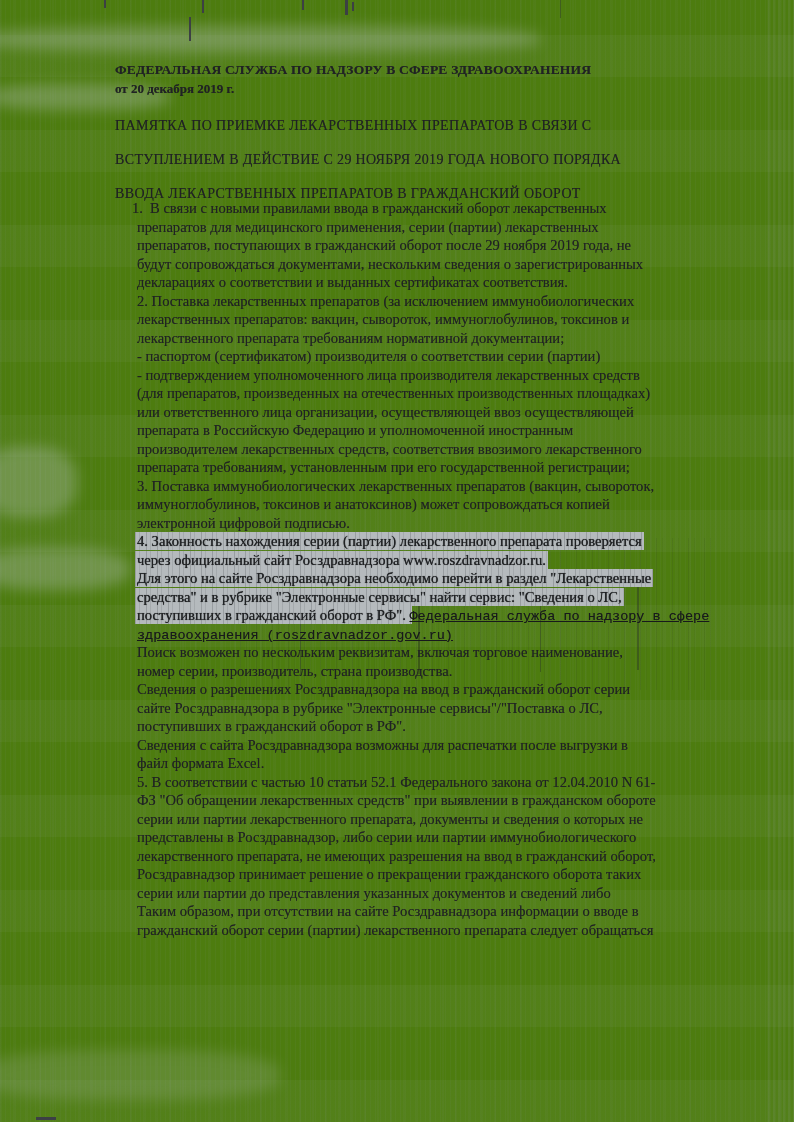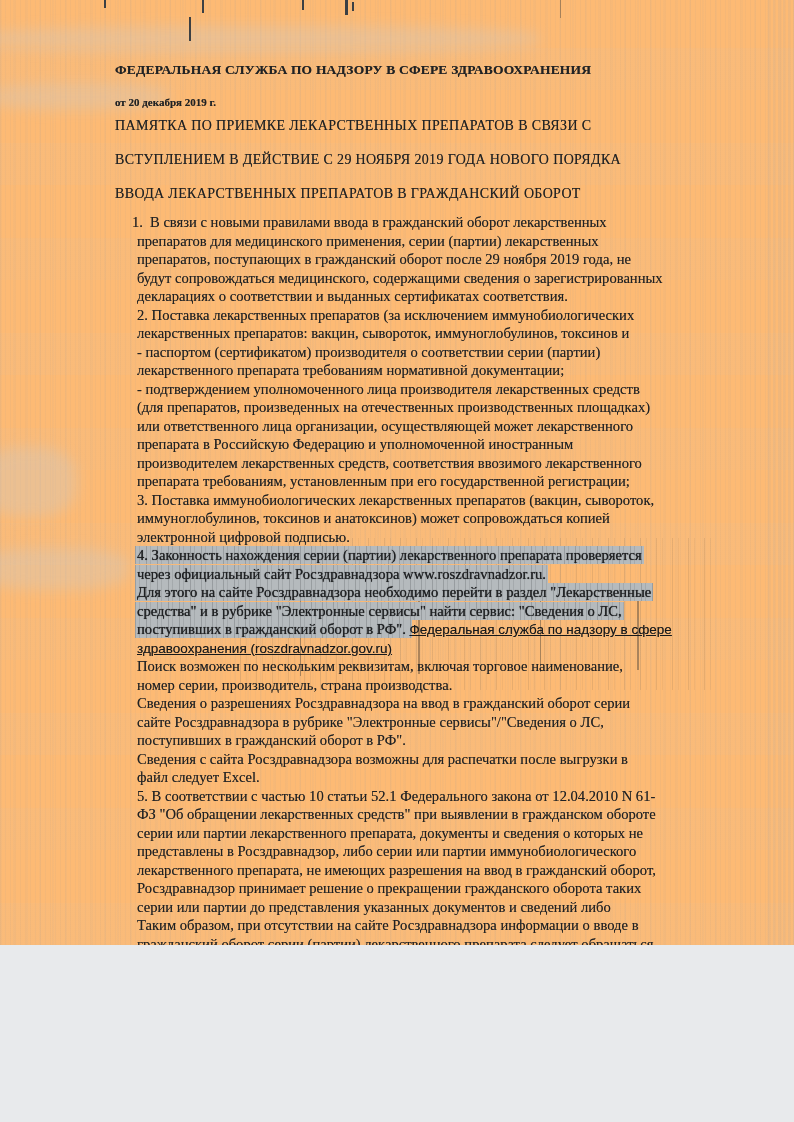--- a/index.html
+++ b/index.html
@@ -1,18 +1,18 @@
 <!DOCTYPE html>
 <html><head>
 <meta charset="utf-8">
 <style>
   html,body{margin:0;padding:0;background:#e8eaec;}
   .page{
-    position:relative;width:794px;height:945px;overflow:hidden;
-    background:#fdba74;
+    position:relative;width:794px;height:1122px;overflow:hidden;
+    background:#4d7c0f;
     font-family:"Liberation Serif", serif;
     color:#202224;
   }
   
   .page::before{
     content:"";position:absolute;inset:0;pointer-events:none;
     background:
       repeating-linear-gradient(90deg, rgba(130,145,160,0.07) 0 1px, rgba(0,0,0,0) 1px 5px),
       repeating-linear-gradient(90deg, rgba(140,152,166,0.05) 0 2px, rgba(0,0,0,0) 2px 13px),
       repeating-linear-gradient(0deg, rgba(190,200,210,0.05) 0 42px, rgba(0,0,0,0) 42px 95px);
@@ -20,38 +20,38 @@
   .patch{position:absolute;border-radius:40%;filter:blur(7px);background:rgba(196,205,214,0.55);opacity:.55;pointer-events:none;}
   .edge-right{position:absolute;right:0;top:0;width:26px;height:100%;pointer-events:none;
     background:repeating-linear-gradient(90deg, rgba(150,160,172,0.12) 0 2px, rgba(0,0,0,0) 2px 5px);}
   .streakzone{position:absolute;left:240px;top:538px;width:478px;height:152px;pointer-events:none;
     background:repeating-linear-gradient(90deg, rgba(40,44,48,0.10) 0 1px, rgba(0,0,0,0) 1px 6px, rgba(40,44,48,0.05) 6px 7px, rgba(0,0,0,0) 7px 16px);}
   .mark{position:absolute;background:#3c4044;pointer-events:none;}
   .mark.soft{background:rgba(30,32,34,0.35);}
 
   .header{position:absolute;left:115px;top:62px;font-weight:bold;text-shadow:0 0 .4px rgba(30,32,34,.55);}
   .org{font-size:13.5px;letter-spacing:.2px;white-space:pre;}
-  .date{font-size:11px;margin-top:18px;white-space:pre;}
+  .date{font-size:13px;margin-top:3px;white-space:pre;}
   .title{position:absolute;left:115px;font-size:14px;font-weight:normal;letter-spacing:.35px;white-space:pre;
     text-shadow:0 0 .4px rgba(30,32,34,.55);}
   .t0{top:118px}.t1{top:152px}.t2{top:186px}
 
-  .docbody{position:absolute;left:137px;top:213px;font-size:14.6px;line-height:18.5px;
+  .docbody{position:absolute;left:137px;top:199px;font-size:14.6px;line-height:18.5px;
     text-shadow:0 0 .35px rgba(32,34,36,.55);}
   .bline{white-space:pre;height:18.5px;}
   .marker{display:inline-block;width:18px;margin-left:-5px;}
   .hl{
     background-color:#b5babd;
     background-image:repeating-linear-gradient(90deg, rgba(20,24,28,.18) 0 1px, rgba(20,24,28,0) 1px 4px, rgba(20,24,28,.10) 4px 5px, rgba(20,24,28,0) 5px 11px);
     padding:1px 2px;margin:0 -2px;
     text-shadow:0 0 .8px #1c1e20;
     text-align:center;
   }
   .doclink{
-    font-family:Liberation Sans, sans-serif;font-size:13.5px;
+    font-family:Liberation Mono, monospace;font-size:13.5px;
     text-decoration:underline;color:#17191b;cursor:pointer;
   }
 </style>
 </head>
 <body>
 
 <div class="page">
 
   <div class="patch" style="left:-20px;top:26px;width:560px;height:26px"></div>
   <div class="patch" style="left:-10px;top:84px;width:180px;height:26px"></div>
@@ -80,48 +80,48 @@
   </div>
 
   <div class="title t0">ПАМЯТКА ПО ПРИЕМКЕ ЛЕКАРСТВЕННЫХ ПРЕПАРАТОВ В СВЯЗИ С</div>
   <div class="title t1">ВСТУПЛЕНИЕМ В ДЕЙСТВИЕ С 29 НОЯБРЯ 2019 ГОДА НОВОГО ПОРЯДКА</div>
   <div class="title t2">ВВОДА ЛЕКАРСТВЕННЫХ ПРЕПАРАТОВ В ГРАЖДАНСКИЙ ОБОРОТ</div>
 
   <div class="docbody">
       <div class="bline"><span class="marker">1.</span><span>В связи с новыми правилами ввода в гражданский оборот лекарственных</span></div>
       <div class="bline"><span>препаратов для медицинского применения, серии (партии) лекарственных</span></div>
       <div class="bline"><span>препаратов, поступающих в гражданский оборот после 29 ноября 2019 года, не</span></div>
-      <div class="bline"><span>будут сопровождаться медицинского, содержащими сведения о зарегистрированных</span></div>
+      <div class="bline"><span>будут сопровождаться документами, нескольким сведения о зарегистрированных</span></div>
       <div class="bline"><span>декларациях о соответствии и выданных сертификатах соответствия.</span></div>
       <div class="bline"><span>2. Поставка лекарственных препаратов (за исключением иммунобиологических</span></div>
       <div class="bline"><span>лекарственных препаратов: вакцин, сывороток, иммуноглобулинов, токсинов и</span></div>
+      <div class="bline"><span>лекарственного препарата требованиям нормативной документации;</span></div>
       <div class="bline"><span>- паспортом (сертификатом) производителя о соответствии серии (партии)</span></div>
-      <div class="bline"><span>лекарственного препарата требованиям нормативной документации;</span></div>
       <div class="bline"><span>- подтверждением уполномоченного лица производителя лекарственных средств</span></div>
       <div class="bline"><span>(для препаратов, произведенных на отечественных производственных площадках)</span></div>
-      <div class="bline"><span>или ответственного лица организации, осуществляющей может лекарственного</span></div>
+      <div class="bline"><span>или ответственного лица организации, осуществляющей ввоз осуществляющей</span></div>
       <div class="bline"><span>препарата в Российскую Федерацию и уполномоченной иностранным</span></div>
       <div class="bline"><span>производителем лекарственных средств, соответствия ввозимого лекарственного</span></div>
       <div class="bline"><span>препарата требованиям, установленным при его государственной регистрации;</span></div>
       <div class="bline"><span>3. Поставка иммунобиологических лекарственных препаратов (вакцин, сывороток,</span></div>
       <div class="bline"><span>иммуноглобулинов, токсинов и анатоксинов) может сопровождаться копией</span></div>
       <div class="bline"><span>электронной цифровой подписью.</span></div>
       <div class="bline"><span class="hl">4. Законность нахождения серии (партии) лекарственного препарата проверяется</span></div>
       <div class="bline"><span class="hl">через официальный сайт Росздравнадзора www.roszdravnadzor.ru.</span></div>
       <div class="bline"><span class="hl">Для этого на сайте Росздравнадзора необходимо перейти в раздел "Лекарственные</span></div>
       <div class="bline"><span class="hl">средства" и в рубрике "Электронные сервисы" найти сервис: "Сведения о ЛС,</span></div>
       <div class="bline"><span class="hl">поступивших в гражданский оборот в РФ". </span><span class="doclink">Федеральная служба по надзору в сфере</span></div>
       <div class="bline"><span class="doclink">здравоохранения (roszdravnadzor.gov.ru)</span></div>
       <div class="bline"><span>Поиск возможен по нескольким реквизитам, включая торговое наименование,</span></div>
       <div class="bline"><span>номер серии, производитель, страна производства.</span></div>
       <div class="bline"><span>Сведения о разрешениях Росздравнадзора на ввод в гражданский оборот серии</span></div>
-      <div class="bline"><span>сайте Росздравнадзора в рубрике "Электронные сервисы"/"Сведения о ЛС,</span></div>
+      <div class="bline"><span>сайте Росздравнадзора в рубрике "Электронные сервисы"/"Поставка о ЛС,</span></div>
       <div class="bline"><span>поступивших в гражданский оборот в РФ".</span></div>
       <div class="bline"><span>Сведения с сайта Росздравнадзора возможны для распечатки после выгрузки в</span></div>
-      <div class="bline"><span>файл следует Excel.</span></div>
+      <div class="bline"><span>файл формата Excel.</span></div>
       <div class="bline"><span>5. В соответствии с частью 10 статьи 52.1 Федерального закона от 12.04.2010 N 61-</span></div>
       <div class="bline"><span>ФЗ "Об обращении лекарственных средств" при выявлении в гражданском обороте</span></div>
       <div class="bline"><span>серии или партии лекарственного препарата, документы и сведения о которых не</span></div>
       <div class="bline"><span>представлены в Росздравнадзор, либо серии или партии иммунобиологического</span></div>
       <div class="bline"><span>лекарственного препарата, не имеющих разрешения на ввод в гражданский оборот,</span></div>
       <div class="bline"><span>Росздравнадзор принимает решение о прекращении гражданского оборота таких</span></div>
       <div class="bline"><span>серии или партии до представления указанных документов и сведений либо</span></div>
       <div class="bline"><span>Таким образом, при отсутствии на сайте Росздравнадзора информации о вводе в</span></div>
       <div class="bline"><span>гражданский оборот серии (партии) лекарственного препарата следует обращаться</span></div>
     </div>

